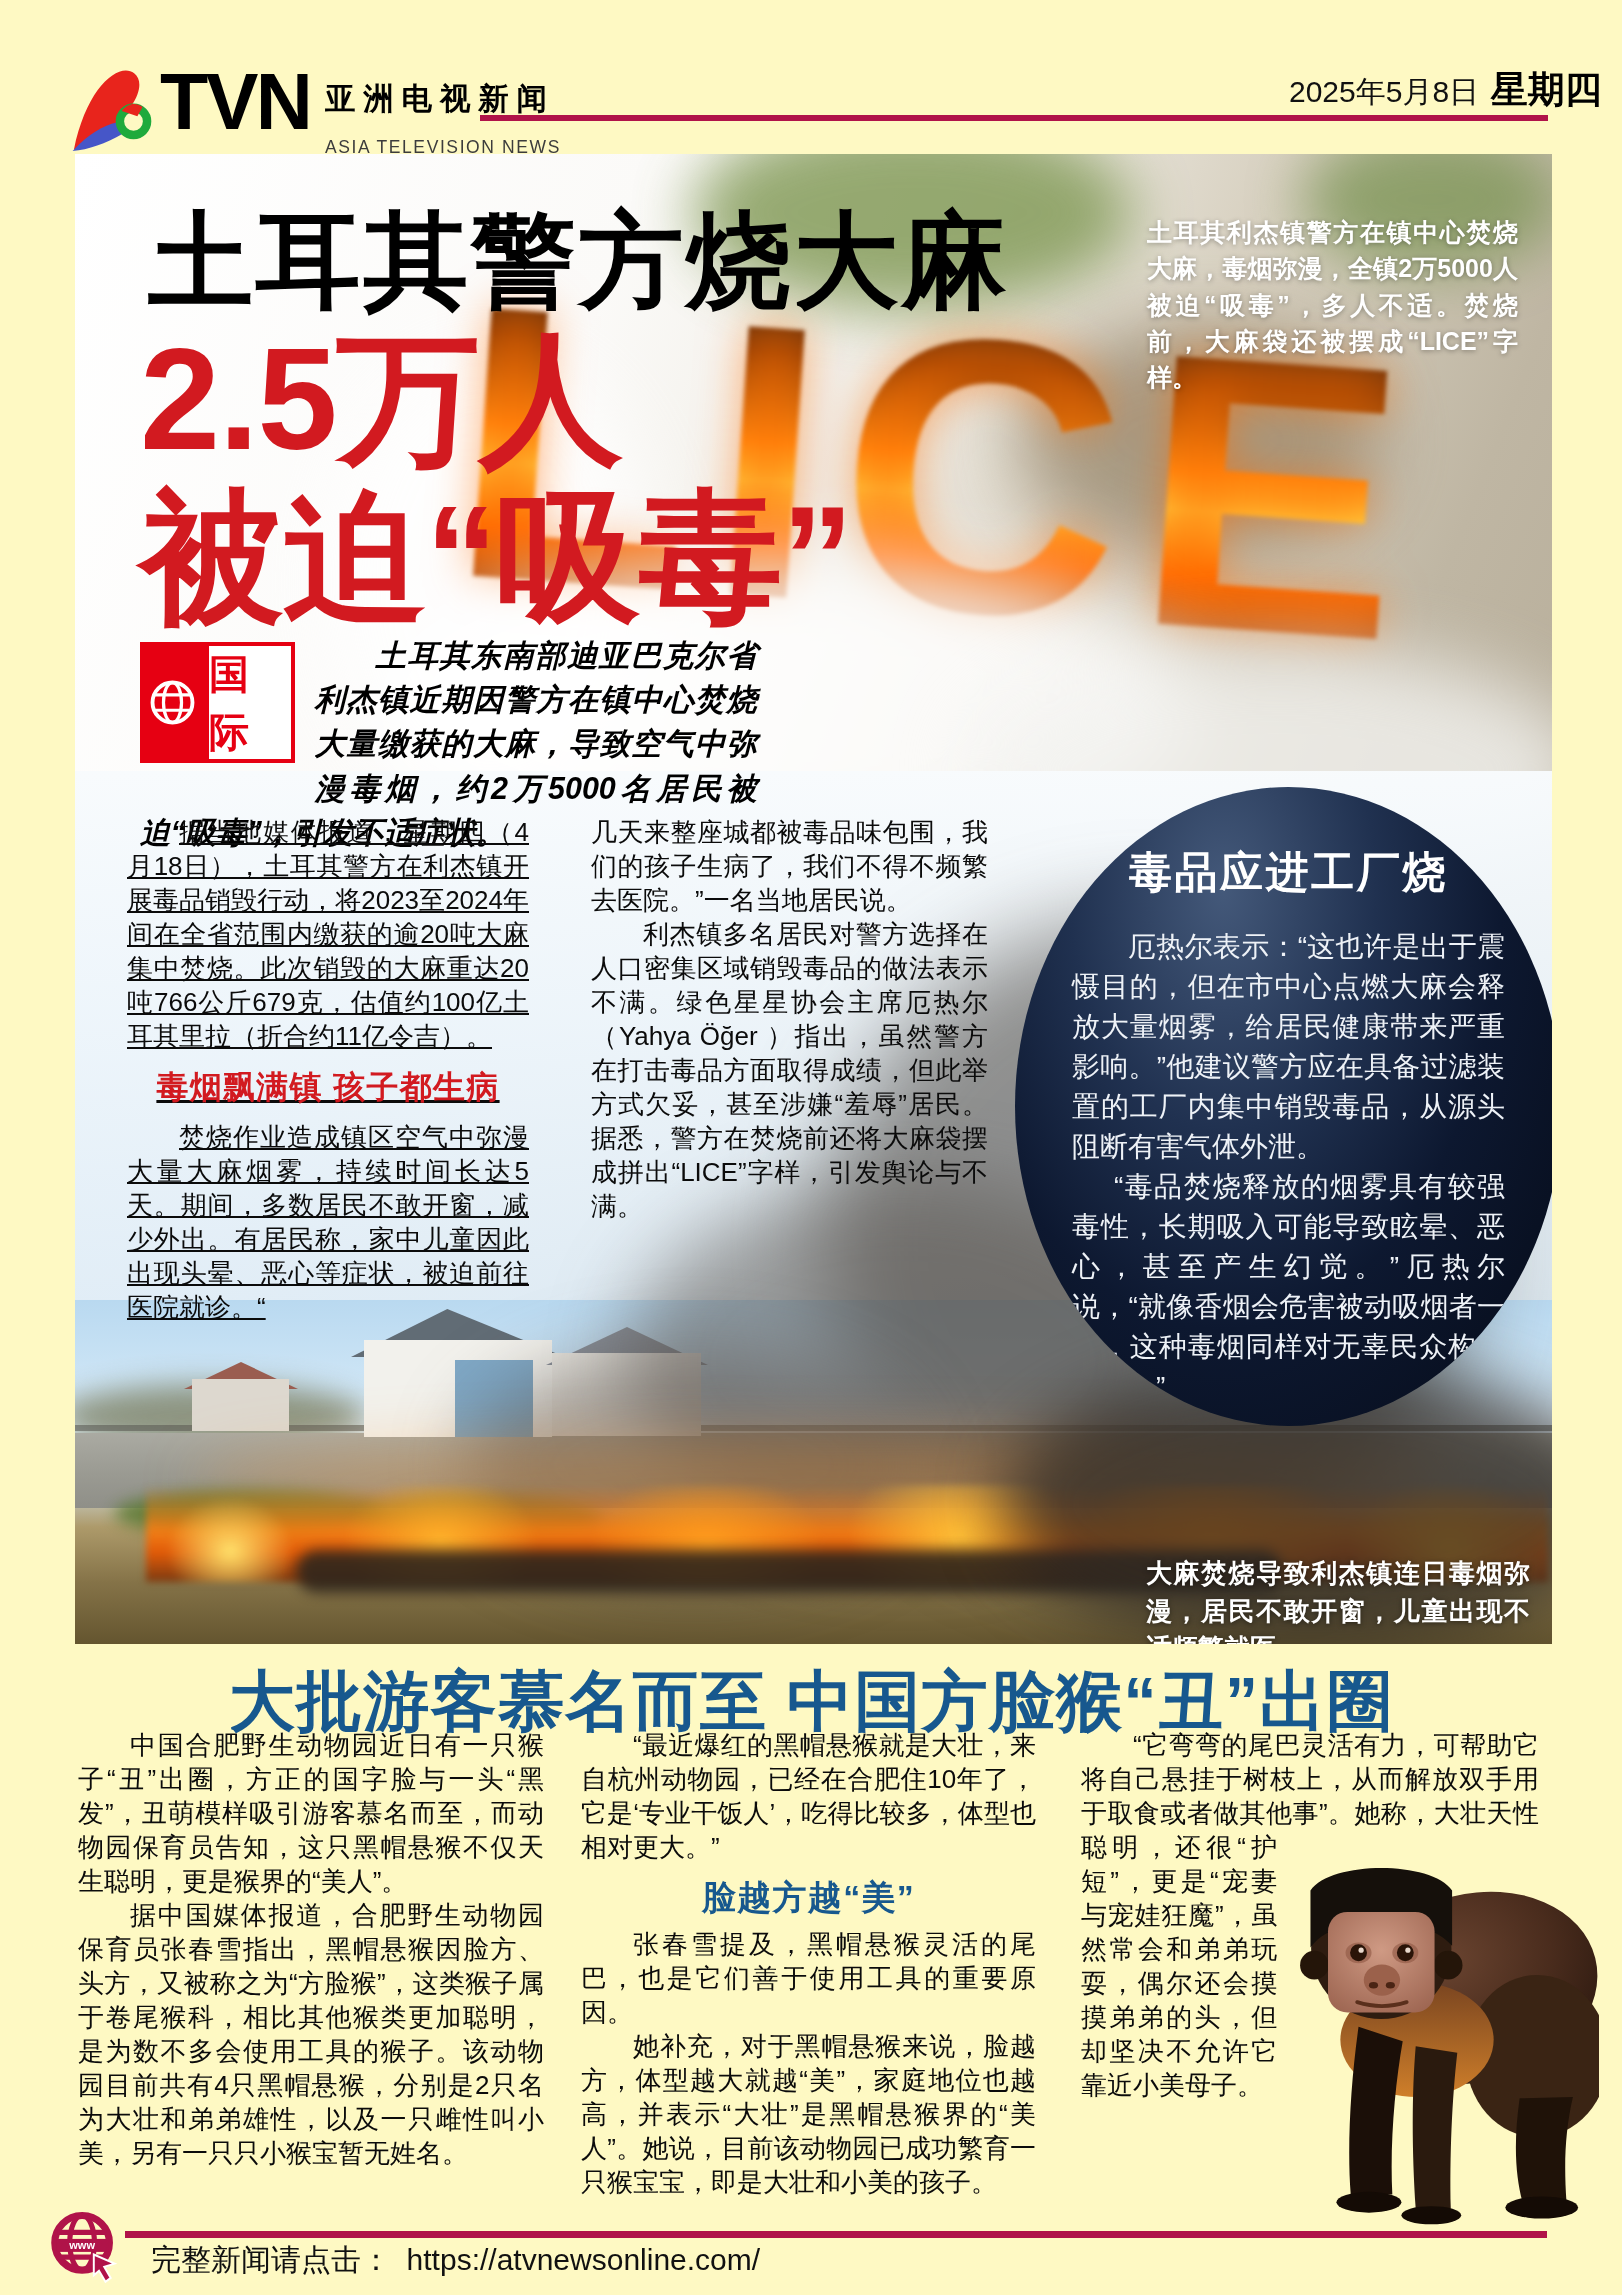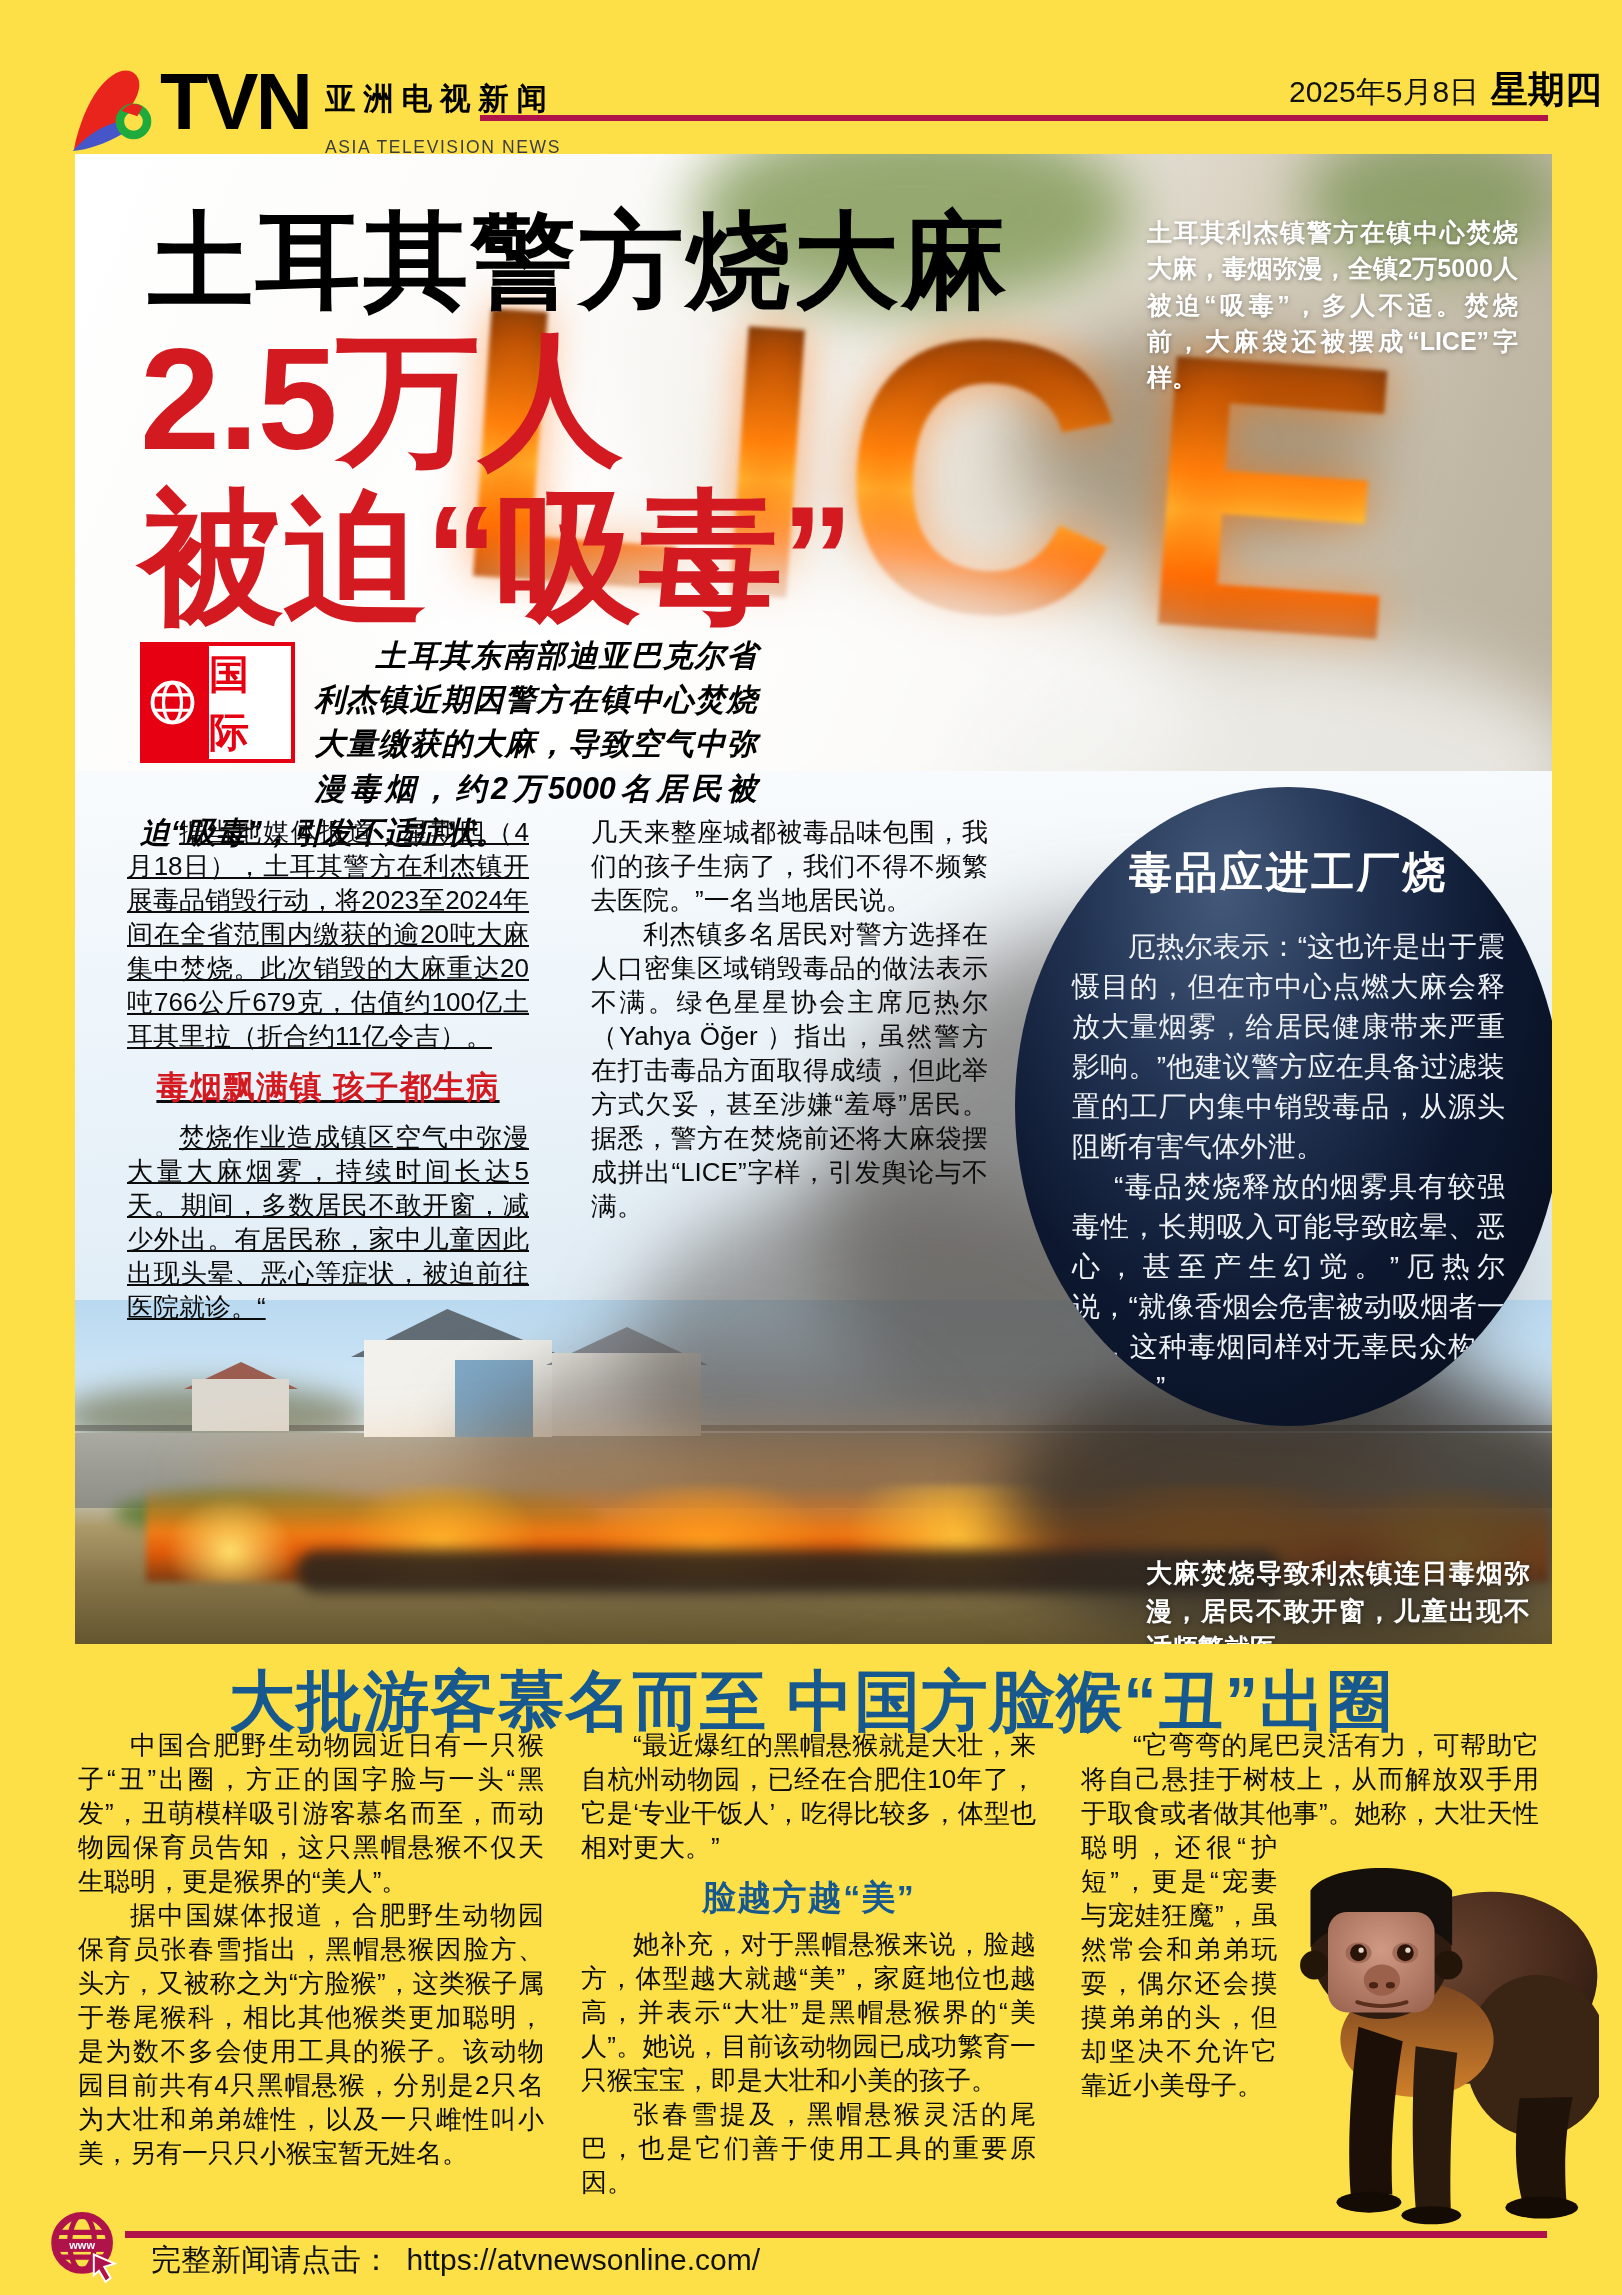--- a/index.html
+++ b/index.html
@@ -1,17 +1,17 @@
 <!DOCTYPE html>
 <html style="font-size:10.4px"><head>
 <meta charset="utf-8">
 <style>
   * { margin:0; padding:0; box-sizing:border-box; }
   html,body { background:#fff; }
-  .page { position:relative; width:1623px; height:2295px; background:#fde047; overflow:hidden;
+  .page { position:relative; width:1623px; height:2295px; background:#fef9c3; overflow:hidden;
           font-family:"Liberation Sans","DejaVu Sans",sans-serif; color:#111; }
   .abs { position:absolute; }
 
   
   .logo-swoosh { left:70px; top:64px; width:92px; height:90px; }
   .logo-tvn { left:160px; top:62px; font-size:79px; font-weight:bold; letter-spacing:-2.6px; color:#000; line-height:1; }
   .logo-cnblock { left:325px; top:79px; }
   .logo-cn { font-size:30.5px; font-weight:bold; letter-spacing:7.8px; color:#000; }
   .logo-en { font-size:17.5px; letter-spacing:1.6px; color:#3c3c3c; margin-top:17px; }
   .date-line { left:1289px; top:65px; width:260px; text-align:right; white-space:nowrap; }
@@ -218,22 +218,22 @@
 
   <div class="abs h2-blue">大批游客慕名而至 中国方脸猴“丑”出圈</div>
 
   <div class="abs a2col a2col1">
     <p>中国合肥野生动物园近日有一只猴子“丑”出圈，方正的国字脸与一头“黑发”，丑萌模样吸引游客慕名而至，而动物园保育员告知，这只黑帽悬猴不仅天生聪明，更是猴界的“美人”。</p>
     <p>据中国媒体报道，合肥野生动物园保育员张春雪指出，黑帽悬猴因脸方、头方，又被称之为“方脸猴”，这类猴子属于卷尾猴科，相比其他猴类更加聪明，是为数不多会使用工具的猴子。该动物园目前共有4只黑帽悬猴，分别是2只名为大壮和弟弟雄性，以及一只雌性叫小美，另有一只只小猴宝暂无姓名。</p>
   </div>
   <div class="abs a2col a2col2">
     <p>“最近爆红的黑帽悬猴就是大壮，来自杭州动物园，已经在合肥住10年了，它是‘专业干饭人’，吃得比较多，体型也相对更大。”</p>
     <div class="subhead-blue">脸越方越“美”</div>
+    <p>张春雪提及，黑帽悬猴灵活的尾巴，也是它们善于使用工具的重要原因。</p>
     <p>她补充，对于黑帽悬猴来说，脸越方，体型越大就越“美”，家庭地位也越高，并表示“大壮”是黑帽悬猴界的“美人”。她说，目前该动物园已成功繁育一只猴宝宝，即是大壮和小美的孩子。</p>
-    <p>张春雪提及，黑帽悬猴灵活的尾巴，也是它们善于使用工具的重要原因。</p>
   </div>
   <div class="abs a2col a2col3">
     <p><span>“它弯弯的尾巴灵活有力，可帮助它将自己悬挂于树枝上，从而解放双手用于取食或者做其他事”。她</span><span class="monkey-float"></span><span>称，大壮天性聪明，还很“护短”，更是“宠妻与宠娃狂魔”，虽然常会和弟弟玩耍，偶尔还会摸摸弟弟的头，但却坚决不允许它靠近小美母子。</span></p>
   </div>
 
   <div class="abs monkey">
     <svg width="338" height="432" viewBox="0 0 520 665">
       <defs>
         <radialGradient id="furg" cx="40%" cy="32%" r="80%">
           <stop offset="0" stop-color="#6a4430"></stop>

